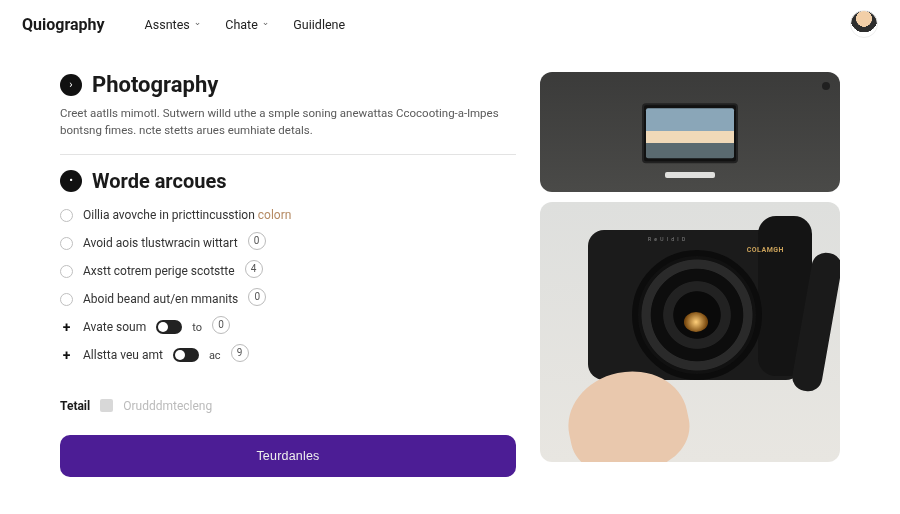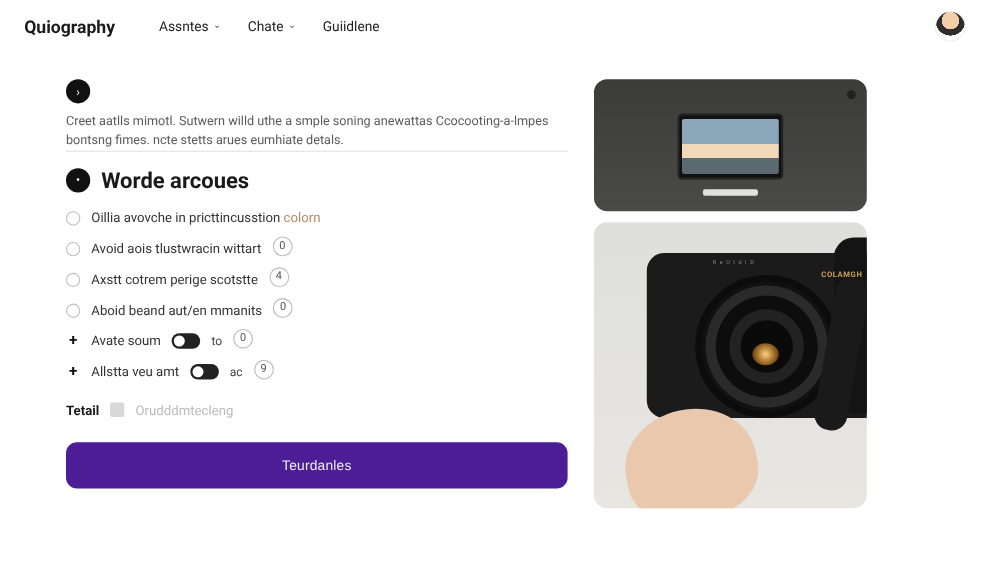--- a/index.html
+++ b/index.html
@@ -10,39 +10,39 @@
 .nav-item{display:flex;gap:4px;cursor:pointer}
 .nav-item .chev{font-size:9px;color:#666}
 .spacer{flex:1}
 .avatar{width:28px;height:28px;border-radius:50%;background:radial-gradient(circle at 50% 30%,#f2cfa8 0 35%,#2d2d2d 36% 60%,#fff 61%);border:1px solid #eee}
 .container{display:flex;padding:24px 60px 0 60px;gap:24px}
 .left{flex:1;max-width:470px}
 .section-head{display:flex;align-items:center;gap:10px;margin-bottom:8px}
 .round-icon{width:22px;height:22px;border-radius:50%;background:#111;color:#fff;display:flex;align-items:center;justify-content:center;font-size:11px}
 .h1{font-size:22px;font-weight:700}
 .h2{font-size:20px;font-weight:700}
-.desc{font-size:11.5px;color:#5a5a5a;line-height:1.5;}
+.desc{font-size:11.5px;color:#5a5a5a;line-height:1.5;margin-bottom:14px}
 .divider{border:none;border-top:1px solid #e3e3e3;margin-bottom:14px}
 .options{margin-top:10px}
 .opt-row{display:flex;align-items:flex-end;gap:10px;font-size:12px;color:#333;padding:5px 0}
 .radio{width:13px;height:13px;border:1.5px solid #bfbfbf;border-radius:50%;flex-shrink:0}
 .plus{width:13px;height:13px;display:flex;align-items:center;justify-content:center;font-weight:700;font-size:14px;flex-shrink:0;color:#111}
 .opt-label{flex:0 0 auto}
 .accent{color:#b58a63}
 .badge{width:18px;height:18px;border:1.2px solid #bbb;border-radius:50%;display:flex;align-items:center;justify-content:center;font-size:10px;color:#555}
 .toggle{width:26px;height:14px;background:#222;border-radius:8px;position:relative}
 .toggle::after{content:"";position:absolute;width:10px;height:10px;background:#fff;border-radius:50%;top:2px;left:2px}
 .sml{font-size:11px;color:#444}
-.tetail-row{display:flex;align-items:center;gap:10px;margin-top:16px;font-size:12px}
+.tetail-row{display:flex;align-items:center;gap:10px;margin-top:32px;font-size:12px}
 .tetail-label{font-weight:700}
 .sq{width:13px;height:13px;background:#d8d8d8;border-radius:2px}
 .placeholder{color:#bbb;font-size:12px}
 .cta{margin-top:22px;width:100%;background:#4c1d95;color:#eee;border:none;border-radius:10px;padding:14px 0;font-size:12.5px;letter-spacing:.2px;cursor:pointer}
 .right{width:300px;display:flex;flex-direction:column;gap:10px}
-.img-card{width:248px;border-radius:12px;overflow:hidden;position:relative}
+.img-card{width:300px;border-radius:12px;overflow:hidden;position:relative}
 .img1{height:120px;background:linear-gradient(#3b3b3a,#4a4a48)}
 .img1 .monitor{position:absolute;left:50%;top:50%;transform:translate(-50%,-48%);width:96px;height:60px;background:#111;border-radius:4px;border:2px solid #222;display:flex;align-items:center;justify-content:center}
 .img1 .screen{width:88px;height:50px;background:linear-gradient(180deg,#8aa6b8 0 45%,#f0d9b8 45% 70%,#5a6a70 70%);border-radius:2px}
 .img1 .stand{position:absolute;left:50%;transform:translateX(-50%);bottom:14px;width:50px;height:6px;background:#e0e0de;border-radius:2px}
 .img1 .dot{position:absolute;right:10px;top:10px;width:8px;height:8px;border-radius:50%;background:#202020}
 .img2{height:260px;background:linear-gradient(#dedfdd,#e8e6e1)}
 .img2 .cambody{position:absolute;left:48px;top:28px;width:214px;height:150px;background:#1b1b1b;border-radius:16px}
 .img2 .grip{position:absolute;right:-10px;top:-14px;width:54px;height:160px;background:#141414;border-radius:18px}
 .img2 .lens-outer{position:absolute;left:44px;top:20px;width:130px;height:130px;border-radius:50%;background:radial-gradient(circle,#0a0a0a 0 28%,#222 29% 40%,#0d0d0d 41% 55%,#2a2a2a 56% 66%,#111 67% 100%);border:6px solid #0c0c0c}
 .img2 .glint{position:absolute;left:96px;top:82px;width:24px;height:20px;background:radial-gradient(circle,#ffcf7a,#7a4a10 70%);border-radius:50%;filter:blur(.5px)}
@@ -70,20 +70,21 @@
     </div>
   </div>
   <div class="spacer"></div>
   <div class="avatar"></div>
 </div>
 
 <div class="container">
   <div class="left">
     <div class="section-head">
       <div class="round-icon">›</div>
+      <div class="h1">Photography</div>
     </div>
     <div class="desc">Creet aatlls mimotl. Sutwern willd uthe a smple soning anewattas Ccocooting-a-lmpes bontsng fimes. ncte stetts arues eumhiate detals.</div>
     <hr class="divider">
     <div class="section-head">
       <div class="round-icon">•</div>
       <div class="h2">Worde arcoues</div>
     </div>
 
     <div class="options">
       <div class="opt-row">

